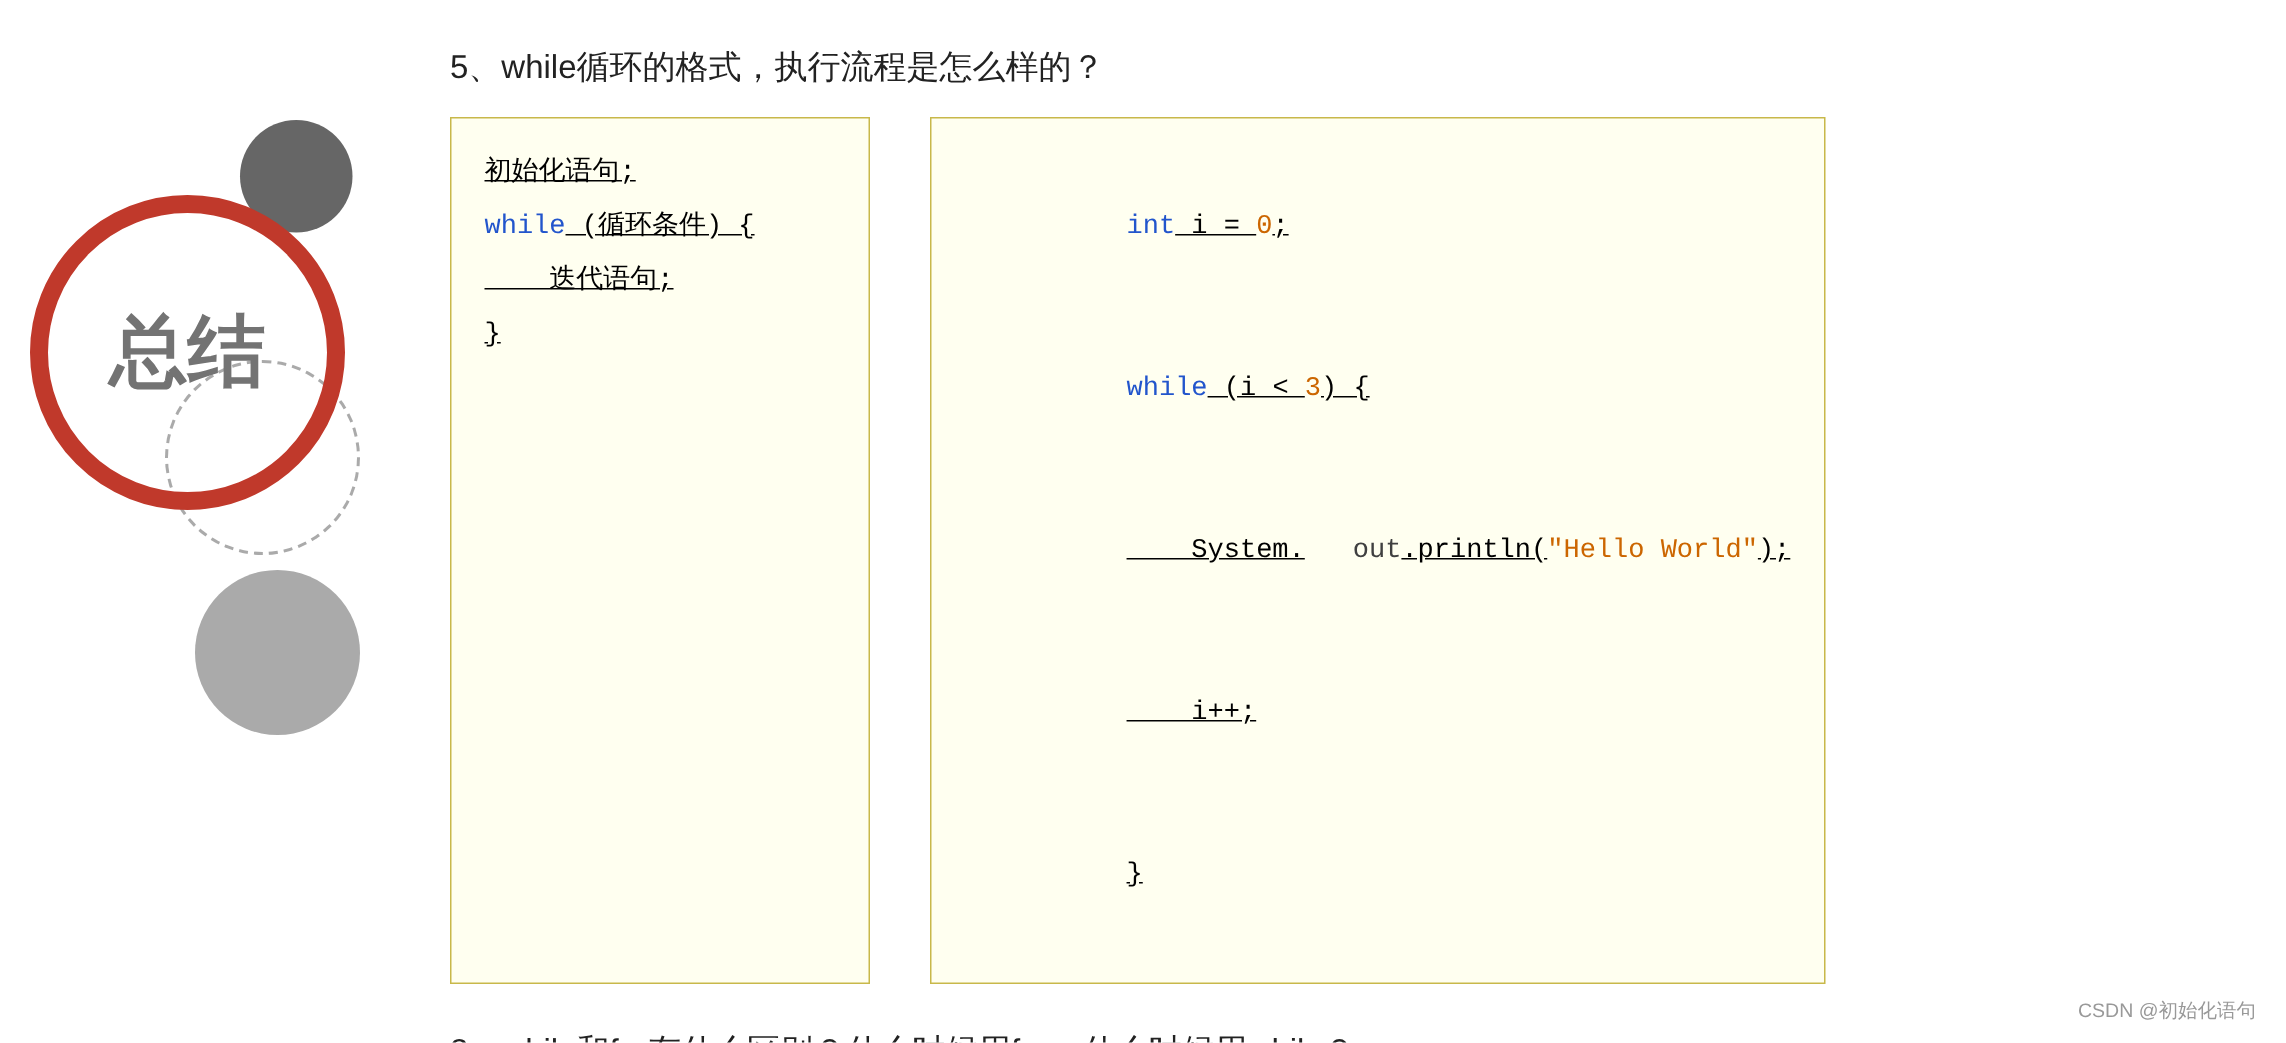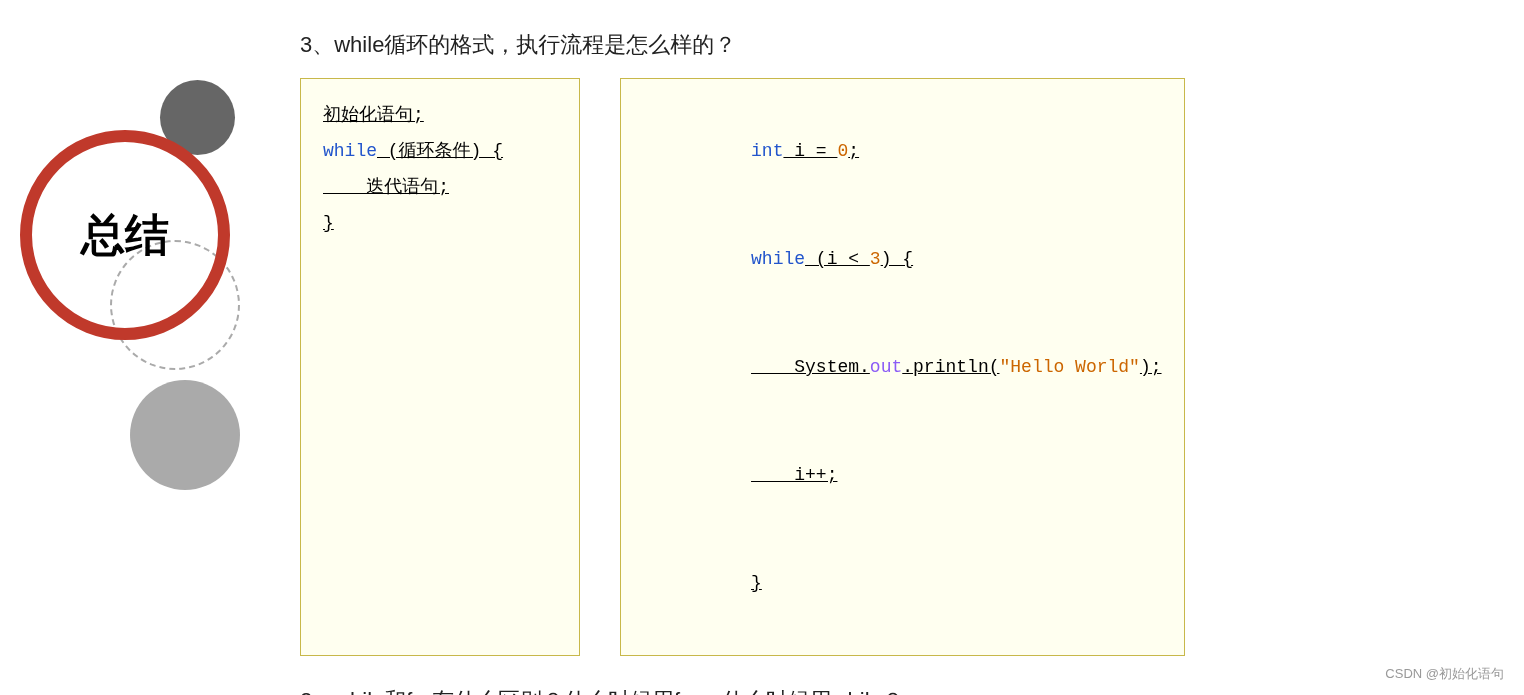--- a/index.html
+++ b/index.html
@@ -36,23 +36,23 @@
       height: 210px;
       border-radius: 50%;
       border: 12px solid #c0392b;
       background: transparent;
       display: flex;
       align-items: center;
       justify-content: center;
     }
 
     .circle-red-label {
-      font-size: 44px;
+      font-size: 52px;
       font-weight: bold;
-      color: #000000;
+      color: #737373;
     }
 
     .circle-dark-gray {
       position: absolute;
       left: 160px;
       top: 80px;
       width: 75px;
       height: 75px;
       border-radius: 50%;
       background: #666;
@@ -105,21 +105,21 @@
       border: 1.5px solid #c8b84a;
       padding: 18px 22px;
       min-width: 280px;
       font-size: 18px;
       line-height: 2;
       font-family: 'Courier New', monospace;
     }
 
     .code-box .text-black { color: #000000; text-decoration: underline; }
     .code-box .text-blue { color: #2255cc; }
-    .code-box .text-green { color: #8b5cf6; }
+    .code-box .text-green { color: #404040; margin-left: 32px; }
     .code-box .text-orange { color: #cc6600; }
 
     .question-2 {
       font-size: 22px;
       color: #222;
       margin-bottom: 16px;
     }
 
     .watermark {
       position: absolute;
@@ -142,21 +142,21 @@
     <div class="circle-dark-gray"></div>
     <div class="circle-dashed"></div>
     <div class="circle-red">
       <span class="circle-red-label">总结</span>
     </div>
     <div class="circle-light-gray"></div>
   </div>
 
   <div class="main-content">
 
-    <div class="question-1">3、while循环的格式，执行流程是怎么样的？</div>
+    <div class="question-1">5、while循环的格式，执行流程是怎么样的？</div>
 
     <div class="code-boxes-row">
 
       <div class="code-box">
         <div class="code-line"><span class="text-black">初始化语句;</span></div>
         <div class="code-line"><span class="text-blue">while</span><span class="text-black"> (循环条件) {</span></div>
         <div class="code-line"><span class="text-black">    迭代语句;</span></div>
         <div class="code-line"><span class="text-black">}</span></div>
       </div>
 

